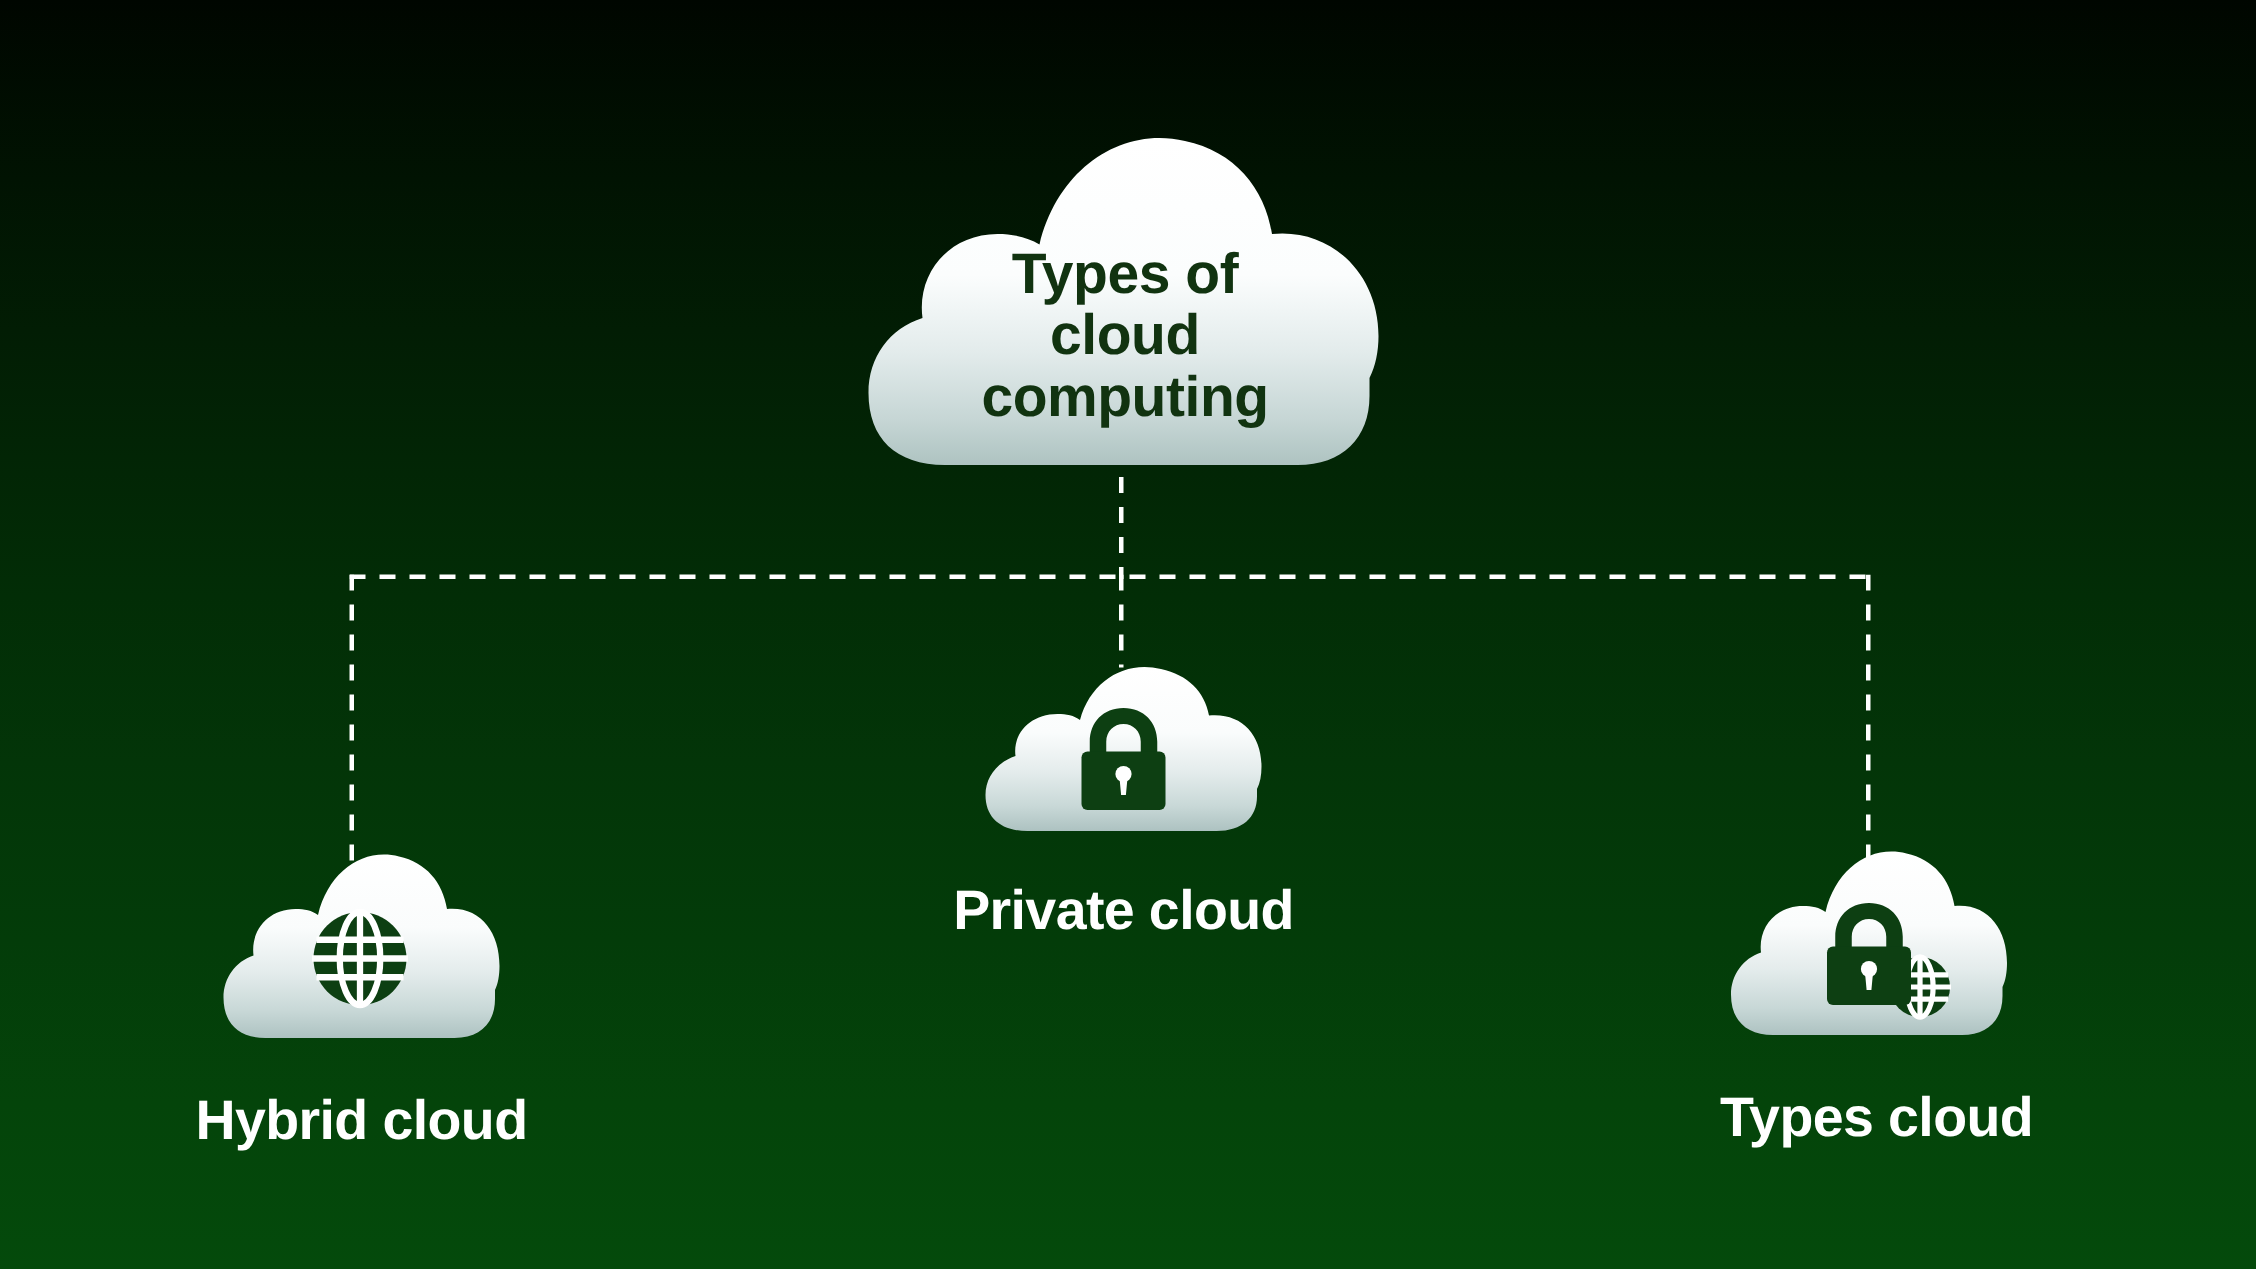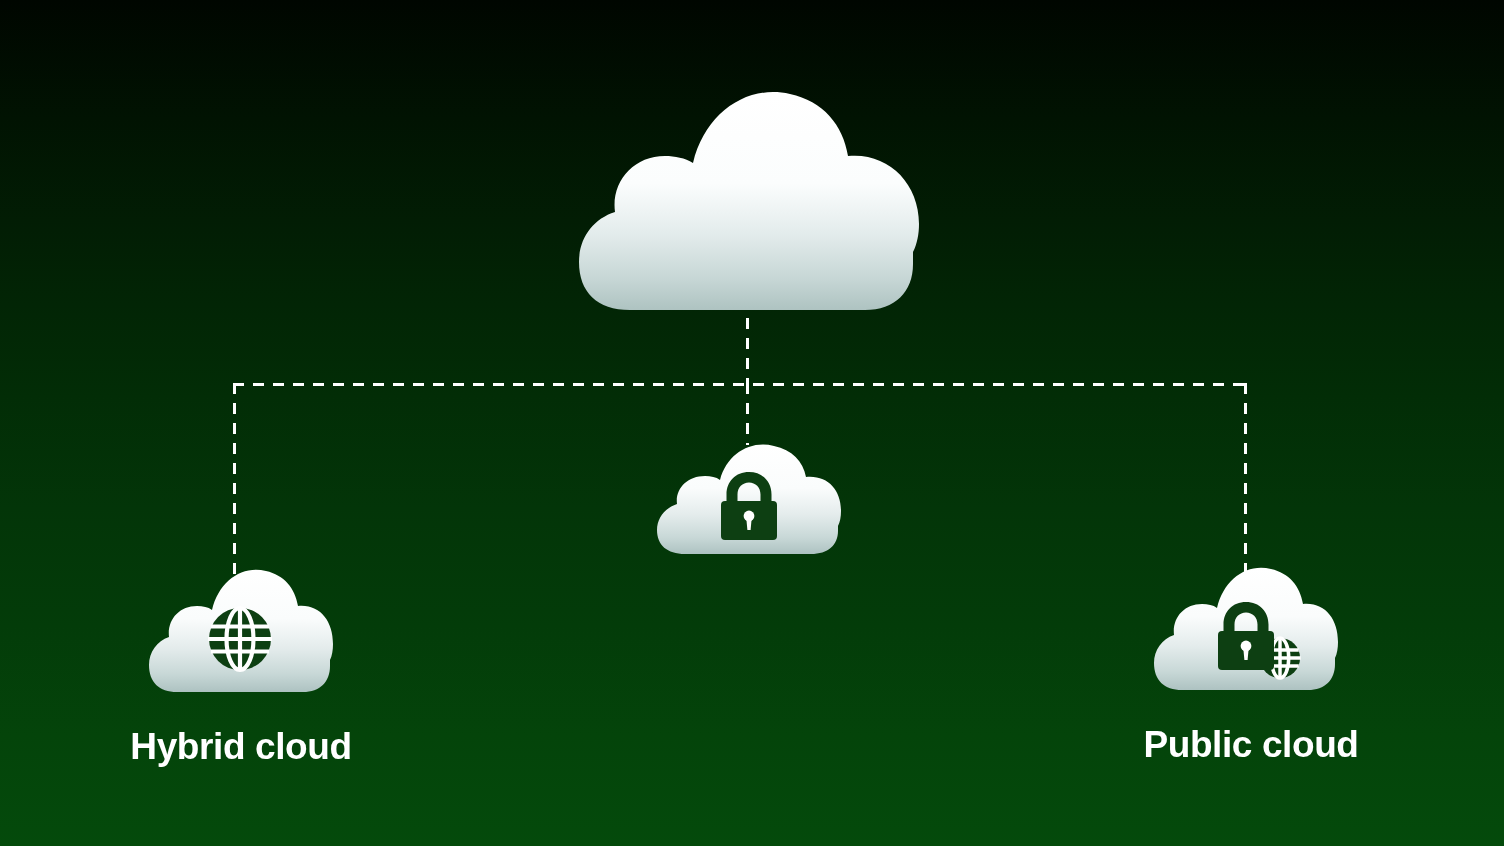--- a/index.html
+++ b/index.html
@@ -127,20 +127,23 @@
         C 100 78 110 80 118 85
         C 130 35 172 6 215 16
         C 248 23 268 47 273 78
         C 312 74 344 104 344 146
         C 344 156 342 166 338 174
         L 338 186
         C 338 214 320 232 290 232
         Z"></path>
     </svg>
   </div>
+  <div class="cloud-title" style="left:575px; top:163px; width:350px; font-size:38px;">Types of
+cloud
+computing</div>
 
   <div class="cloud" style="left:146px; top:562px; width:190px; height:134px;">
     <svg viewBox="0 0 190 134" preserveAspectRatio="none">
       <defs>
         <linearGradient id="gradPub" x1="0" y1="0" x2="0" y2="1">
           <stop offset="0%" stop-color="#ffffff"></stop>
           <stop offset="40%" stop-color="#fafcfc"></stop>
           <stop offset="64%" stop-color="#e4ecec"></stop>
           <stop offset="85%" stop-color="#c8d8d7"></stop>
           <stop offset="100%" stop-color="#adc2c1"></stop>
@@ -214,20 +217,21 @@
                  L 44.5 34 L 55.5 34 L 55.5 24.5
                  C 55.5 11.5 46.5 2 33 2 Z"></path>
         <rect x="5" y="31" width="56" height="39" rx="4"></rect>
       </g>
       <g fill="#ffffff">
         <circle cx="33" cy="46" r="5.4"></circle>
         <path d="M 30.2 47 L 35.8 47 L 34.6 60 L 31.4 60 Z"></path>
       </g>
     </svg>
   </div>
+  <div class="node-label" style="left:549px; top:586px; width:400px;">Private cloud</div>
 
   <div class="cloud" style="left:1151px; top:560px; width:190px; height:134px;">
     <svg viewBox="0 0 190 134" preserveAspectRatio="none">
       <defs>
         <linearGradient id="gradHyb" x1="0" y1="0" x2="0" y2="1">
           <stop offset="0%" stop-color="#ffffff"></stop>
           <stop offset="40%" stop-color="#fafcfc"></stop>
           <stop offset="64%" stop-color="#e4ecec"></stop>
           <stop offset="85%" stop-color="#c8d8d7"></stop>
           <stop offset="100%" stop-color="#adc2c1"></stop>
@@ -271,15 +275,15 @@
                  L 44.5 34 L 55.5 34 L 55.5 24.5
                  C 55.5 11.5 46.5 2 33 2 Z"></path>
         <rect x="5" y="31" width="56" height="39" rx="4"></rect>
       </g>
       <g fill="#ffffff">
         <circle cx="33" cy="46" r="5.4"></circle>
         <path d="M 30.2 47 L 35.8 47 L 34.6 60 L 31.4 60 Z"></path>
       </g>
     </svg>
   </div>
-  <div class="node-label" style="left:1051px; top:724px; width:400px;">Public cloud</div>
+  <div class="node-label" style="left:1051px; top:724px; width:400px;">Types cloud</div>
 
 </div>
 
 </body></html>

